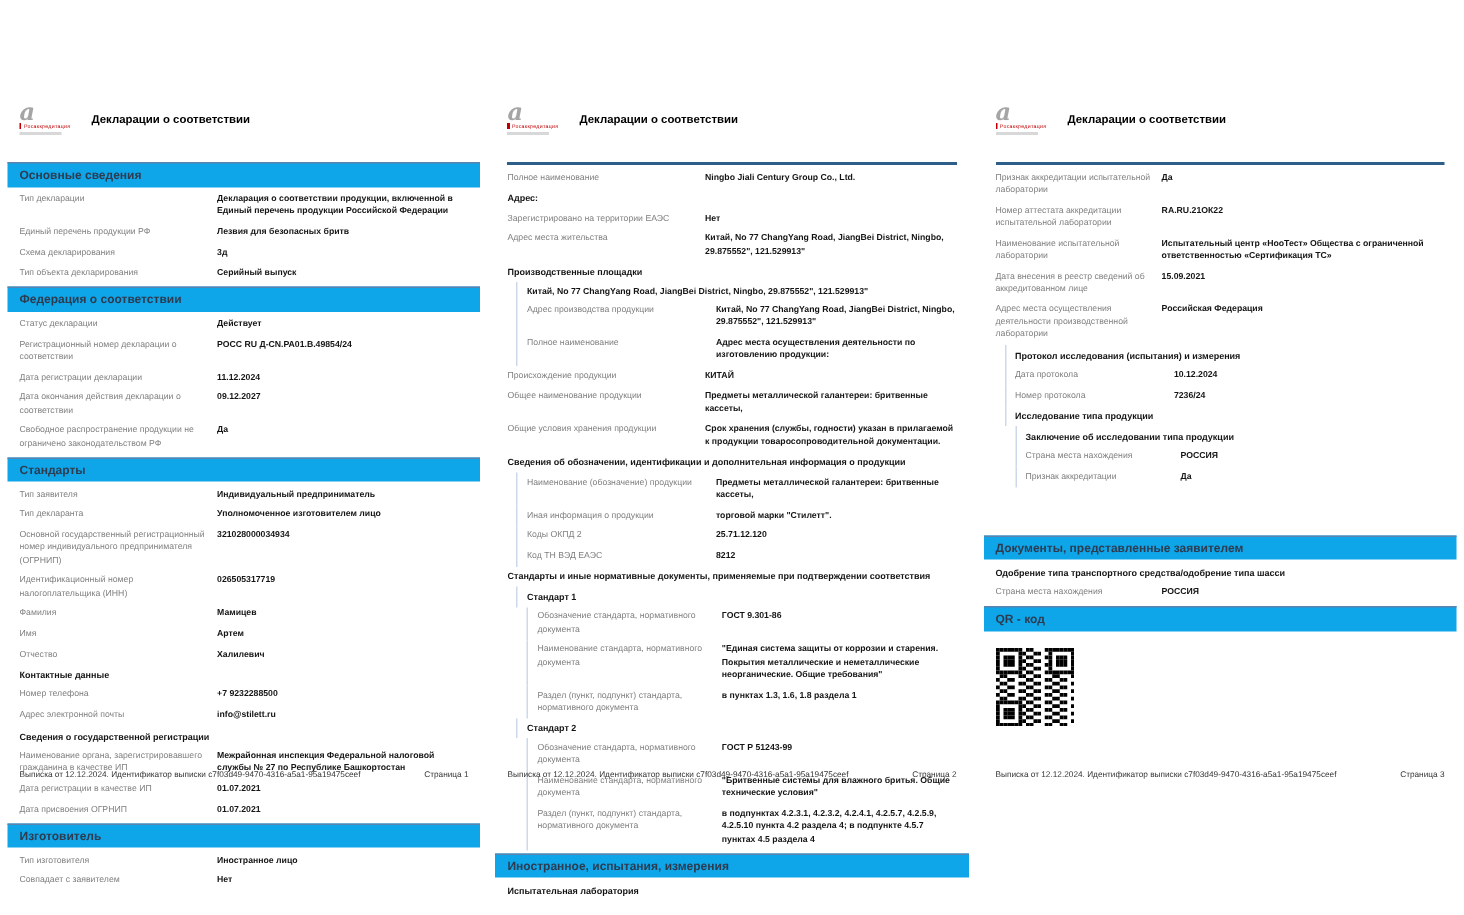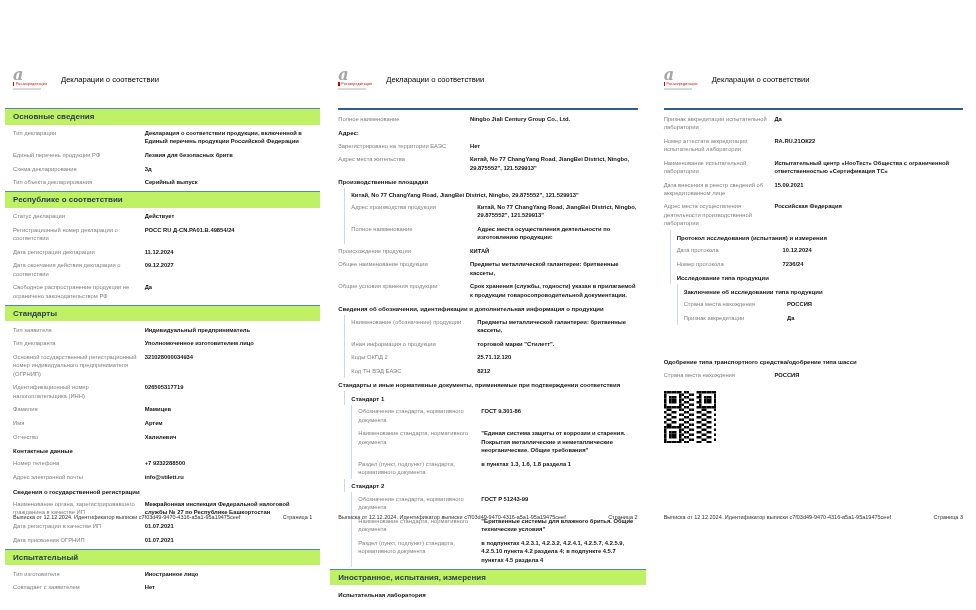--- a/index.html
+++ b/index.html
@@ -6,24 +6,24 @@
   body{width:976px;height:610px;overflow:hidden;font-family:"Liberation Sans",sans-serif;}
   #canvas{display:flex;width:976px;height:610px;background:#fff;}
   .page{width:325.33px;height:610px;box-sizing:border-box;position:relative;padding:68px 13px 0 13px;background:#fff;}
   .hdr{display:flex;align-items:flex-start;margin-bottom:8px;height:32px;}
   .logo{width:34px;margin-right:14px;position:relative;}
   .logo-a{font-family:"DejaVu Serif",serif;font-weight:bold;font-style:italic;font-size:16px;line-height:13px;color:#a5a5a5;}
   .logo-sub{display:flex;align-items:center;margin-top:1px;}
   .logo-dot{width:3.5px;height:3.5px;background:#c00000;display:inline-block;margin-right:1.5px;}
   .logo-text{font-size:3.5px;color:#c00000;white-space:nowrap;letter-spacing:.2px;}
   .logo-line{width:28px;height:2px;background:#d8d8d8;margin-top:1.5px;}
-  .title{font-size:7.6px;font-weight:normal;color:#000;padding-top:7px;text-align:center;}
+  .title{font-size:7.6px;font-weight:bold;color:#000;padding-top:7px;text-align:center;}
   .content{min-height:400px;}
   .page:nth-child(2) .content,.page:nth-child(3) .content{border-top:2px solid #2d5f8a;padding-top:2px;}
-  .sect{background:#bef264;border-top:1.5px solid #5b83b0;color:#2e3b4e;font-size:8px;font-weight:bold;
+  .sect{background:#0ea5e9;border-top:1.5px solid #5b83b0;color:#2e3b4e;font-size:8px;font-weight:bold;
         margin:2px -8px 2px -8px;padding:3px 8px 3.5px 8px;}
   .row{display:flex;padding:2.6px 0;}
   .lbl{width:44%;box-sizing:border-box;padding-right:7px;color:#7f7f7f;font-size:5.8px;line-height:1.45;}
   .val{flex:1;color:#141414;font-weight:bold;font-size:5.8px;line-height:1.45;}
   .page:nth-child(3) .lbl{width:37%;}
   .sub{font-weight:bold;color:#141414;font-size:6px;line-height:1.4;padding:3.5px 0 1.5px 0;}
   .bold-line{font-weight:bold;color:#141414;font-size:5.8px;line-height:1.45;padding:3px 0 1px 0;}
   .ind1{margin-left:6px;border-left:1px solid #cdd9ea;padding-left:6px;}
   .ind2{margin-left:13px;border-left:1px solid #cdd9ea;padding-left:6px;}
   .gap{height:30px;}
@@ -59,21 +59,21 @@
           <div class="val">Лезвия для безопасных бритв</div>
         </div>
         <div class="row">
           <div class="lbl">Схема декларирования</div>
           <div class="val">3д</div>
         </div>
         <div class="row">
           <div class="lbl">Тип объекта декларирования</div>
           <div class="val">Серийный выпуск</div>
         </div>
-        <div class="sect">Республике о соответствии</div>
+        <div class="sect">Федерация о соответствии</div>
         <div class="row">
           <div class="lbl">Статус декларации</div>
           <div class="val">Действует</div>
         </div>
         <div class="row">
           <div class="lbl">Регистрационный номер декларации о соответствии</div>
           <div class="val">РОСС RU Д-CN.РА01.В.49854/24</div>
         </div>
         <div class="row">
           <div class="lbl">Дата регистрации декларации</div>
@@ -131,21 +131,21 @@
           <div class="val">Межрайонная инспекция Федеральной налоговой службы № 27 по Республике Башкортостан</div>
         </div>
         <div class="row">
           <div class="lbl">Дата регистрации в качестве ИП</div>
           <div class="val">01.07.2021</div>
         </div>
         <div class="row">
           <div class="lbl">Дата присвоения ОГРНИП</div>
           <div class="val">01.07.2021</div>
         </div>
-        <div class="sect">Испытательный</div>
+        <div class="sect">Изготовитель</div>
         <div class="row">
           <div class="lbl">Тип изготовителя</div>
           <div class="val">Иностранное лицо</div>
         </div>
         <div class="row">
           <div class="lbl">Совпадает с заявителем</div>
           <div class="val">Нет</div>
         </div>
       </div>
     <div class="footer">
@@ -299,25 +299,27 @@
         <div class="sub ind2">Заключение об исследовании типа продукции</div>
         <div class="row ind2">
           <div class="lbl">Страна места нахождения</div>
           <div class="val">РОССИЯ</div>
         </div>
         <div class="row ind2">
           <div class="lbl">Признак аккредитации</div>
           <div class="val">Да</div>
         </div>
         <div class="gap"></div>
+        <div class="sect">Документы, представленные заявителем</div>
         <div class="sub">Одобрение типа транспортного средства/одобрение типа шасси</div>
         <div class="row">
           <div class="lbl">Страна места нахождения</div>
           <div class="val">РОССИЯ</div>
         </div>
+        <div class="sect">QR - код</div>
         <div class="qr-wrap"><svg width="52.5" height="52.5" viewBox="0 0 52.5 52.5">
             <rect x="0" y="0" width="2.5" height="2.5" fill="#000"></rect>
             <rect x="2.5" y="0" width="2.5" height="2.5" fill="#000"></rect>
             <rect x="5" y="0" width="2.5" height="2.5" fill="#000"></rect>
             <rect x="7.5" y="0" width="2.5" height="2.5" fill="#000"></rect>
             <rect x="10" y="0" width="2.5" height="2.5" fill="#000"></rect>
             <rect x="12.5" y="0" width="2.5" height="2.5" fill="#000"></rect>
             <rect x="15" y="0" width="2.5" height="2.5" fill="#000"></rect>
             <rect x="20" y="0" width="2.5" height="2.5" fill="#000"></rect>
             <rect x="22.5" y="0" width="2.5" height="2.5" fill="#000"></rect>

